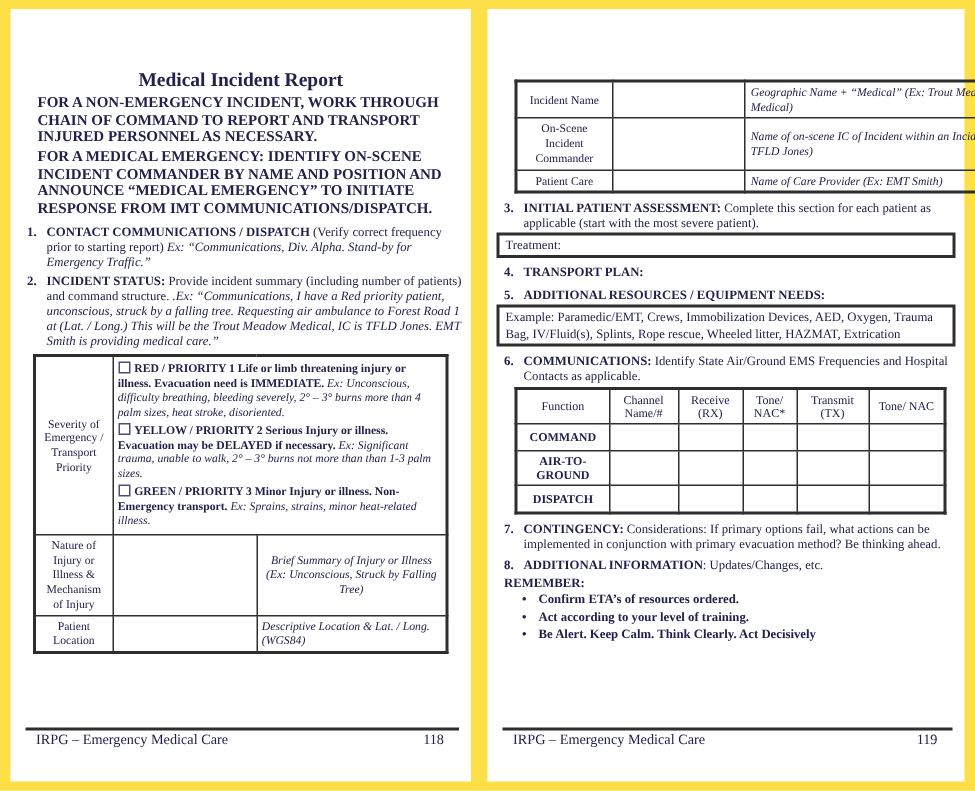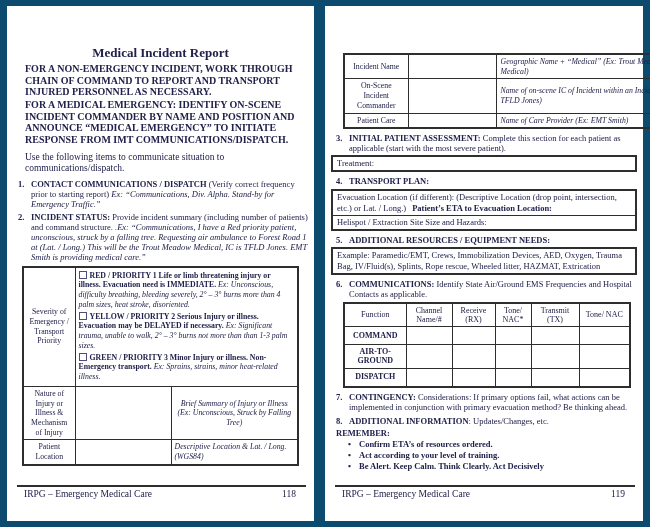--- a/index.html
+++ b/index.html
@@ -1,16 +1,16 @@
 <!DOCTYPE html>
 <html><head>
 <meta charset="utf-8">
 <style>
   html,body{margin:0;padding:0;}
-  .canvas{position:relative;width:650px;height:527px;background:#0c4a6e;overflow:hidden;
+  .canvas{position:relative;width:650px;height:527px;background:#fde047;overflow:hidden;
           font-family:"Liberation Serif","DejaVu Serif",serif;color:#21214b;}
   .page{position:absolute;top:6px;height:515px;background:#fff;}
   #page-left{left:7px;width:307px;}
   #page-right{left:325px;width:318px;}
 
   
   .doc-title{font-size:13px;font-weight:bold;text-align:center;margin:39px 8px 2px 8px;}
   .intro{font-size:10px;font-weight:bold;line-height:1.17;margin:1px 5px 0 18px;}
   .use-line{font-size:9.5px;line-height:1.2;margin:6px 10px 4px 18px;}
   .num-item{display:flex;font-size:8.5px;line-height:1.18;margin:3px 5px 2px 11px;}
@@ -62,21 +62,20 @@
 </style>
 </head>
 <body>
 
 <div class="canvas">
 
   <div class="page" id="page-left">
     <div class="doc-title">Medical Incident Report</div>
     <p class="intro">FOR A NON-EMERGENCY INCIDENT, WORK THROUGH CHAIN OF COMMAND TO REPORT AND TRANSPORT INJURED PERSONNEL AS NECESSARY.</p>
     <p class="intro">FOR A MEDICAL EMERGENCY: IDENTIFY ON-SCENE INCIDENT COMMANDER BY NAME AND POSITION AND ANNOUNCE “MEDICAL EMERGENCY” TO INITIATE RESPONSE FROM IMT COMMUNICATIONS/DISPATCH.</p>
-    <p class="use-line">Use the following items to communicate situation to communications/dispatch.</p>
 
     <div class="num-item">
       <span class="num">1.</span>
       <span class="body"><span class="b">CONTACT COMMUNICATIONS / DISPATCH</span><span> (Verify correct frequency prior to starting report) </span><span class="ex">Ex: “Communications, Div. Alpha. Stand-by for Emergency Traffic.”</span></span>
     </div>
     <div class="num-item">
       <span class="num">2.</span>
       <span class="body"><span class="b">INCIDENT STATUS:</span><span> Provide incident summary (including number of patients) and command structure. </span><span class="ex">.Ex: “Communications, I have a Red priority patient, unconscious, struck by a falling tree.  Requesting air ambulance to Forest Road 1 at (Lat. / Long.)  This will be the Trout Meadow Medical, IC is TFLD Jones. EMT Smith is providing medical care.”</span></span>
     </div>
 
@@ -154,24 +153,20 @@
 
     <div class="boxgroup">
       <div class="boxrow">Treatment:</div>
     </div>
 
     <div class="r-num">
       <span class="num">4.</span>
       <span class="body"><span class="b">TRANSPORT PLAN:</span></span>
     </div>
 
-    <div class="boxgroup">
-      <div class="boxrow"><span>Evacuation Location (if different): (Descriptive Location (drop point, intersection, etc.) or Lat. / Long.)</span><span class="b gap-left">Patient’s ETA to Evacuation Location:</span></div>
-      <div class="boxrow">Helispot / Extraction Site Size and Hazards:</div>
-    </div>
 
     <div class="r-num">
       <span class="num">5.</span>
       <span class="body"><span class="b">ADDITIONAL RESOURCES / EQUIPMENT NEEDS:</span></span>
     </div>
 
     <div class="boxgroup">
       <div class="boxrow">Example: Paramedic/EMT, Crews, Immobilization Devices, AED, Oxygen, Trauma Bag, IV/Fluid(s), Splints, Rope rescue, Wheeled litter, HAZMAT, Extrication</div>
     </div>
 

